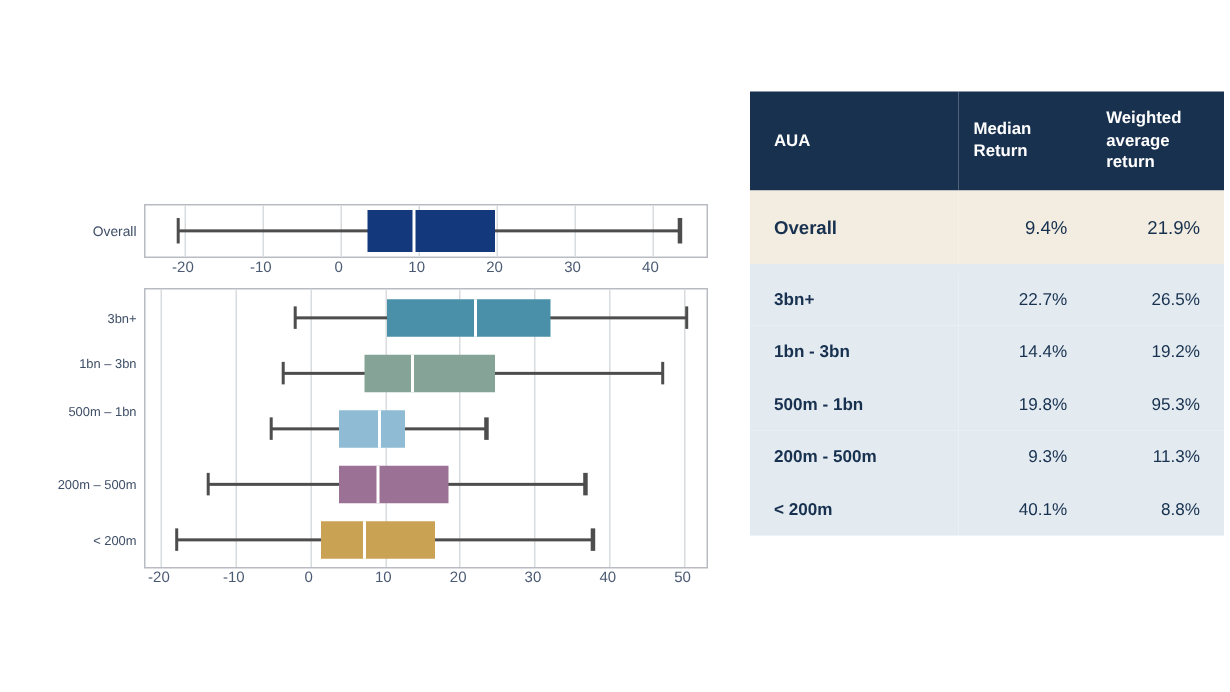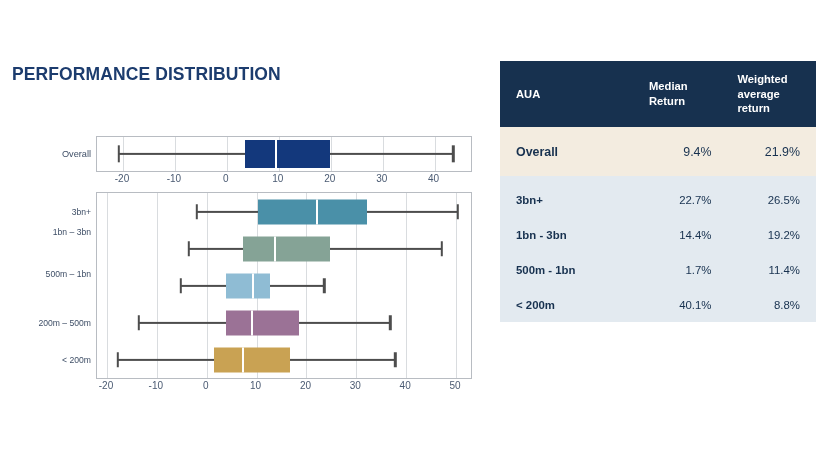--- a/index.html
+++ b/index.html
@@ -136,21 +136,20 @@
   #aua-table tbody tr.row-overall td { font-size: 12.4px; }
   #aua-table tbody tr.row-band    { background: #e3eaf0; }
   #aua-table tbody tr.spacer-row  { background: #e3eaf0; height: 6px; }
   .col-w-label { width: 44%; }
   .col-w-num   { width: 28%; }
 </style>
 </head>
 <body>
 
 <div id="slide-title">
-  <span class="ln">PERFORMANCE DISTRIBUTION</span>
 </div>
 
 <div class="chart-wrap" id="chart-overall">
   <div class="plot-area">
       <div class="gridline" style="left: 25.97px;"></div>
       <div class="gridline" style="left: 77.92px;"></div>
       <div class="gridline" style="left: 129.86px;"></div>
       <div class="gridline" style="left: 181.81px;"></div>
       <div class="gridline" style="left: 233.75px;"></div>
       <div class="gridline" style="left: 285.69px;"></div>
@@ -187,21 +186,21 @@
       <div class="gridline" style="left: 359.04px;"></div>
       <div class="bp-row" style="top: 0px;">
         <div class="row-label" style="top: 18.5px;">3bn+</div>
         <div class="whisker-line" style="left: 99.73px; width: 261.3px; top: 18.5px;"></div>
         <div class="whisker-cap" style="left: 99.73px; top: 18.5px; height: 15.5px;"></div>
         <div class="whisker-cap" style="left: 361.03px; top: 18.5px; height: 15.5px;"></div>
         <div class="bp-box" style="left: 160.57px; width: 109.71px; top: 18.5px; height: 25px; background-color: rgb(74, 144, 168);"></div>
         <div class="bp-median" style="left: 220.41px; top: 18.5px; height: 25px;"></div>
       </div>
       <div class="bp-row" style="top: 0px;">
-        <div class="row-label" style="top: 39px; margin-left: 39px;">1bn – 3bn</div>
+        <div class="row-label" style="top: 49px; margin-left: 39px;">1bn – 3bn</div>
         <div class="whisker-line" style="left: 91.75px; width: 253.32px; top: 55.5px;"></div>
         <div class="whisker-cap" style="left: 91.75px; top: 55.5px; height: 15.5px;"></div>
         <div class="whisker-cap" style="left: 345.08px; top: 55.5px; height: 15.5px;"></div>
         <div class="bp-box" style="left: 145.61px; width: 87.77px; top: 55.5px; height: 25px; background-color: rgb(133, 163, 150);"></div>
         <div class="bp-median" style="left: 177.53px; top: 55.5px; height: 25px;"></div>
       </div>
       <div class="bp-row" style="top: 0px;">
         <div class="row-label" style="top: 81px;">500m – 1bn</div>
         <div class="whisker-line" style="left: 83.78px; width: 143.62px; top: 92.5px;"></div>
         <div class="whisker-cap" style="left: 83.78px; top: 92.5px; height: 15.5px;"></div>
@@ -274,22 +273,27 @@
         <td class="col-num">22.7%</td>
         <td class="col-num">26.5%</td>
       </tr>
       <tr class="row-band">
         <td class="col-label">1bn - 3bn</td>
         <td class="col-num">14.4%</td>
         <td class="col-num">19.2%</td>
       </tr>
       <tr class="row-band">
         <td class="col-label">500m - 1bn</td>
-        <td class="col-num">1.7%</td>
-        <td class="col-num">11.4%</td>
+        <td class="col-num">19.8%</td>
+        <td class="col-num">95.3%</td>
+      </tr>
+      <tr class="row-band">
+        <td class="col-label">200m - 500m</td>
+        <td class="col-num">9.3%</td>
+        <td class="col-num">11.3%</td>
       </tr>
       <tr class="row-band">
         <td class="col-label">&lt; 200m</td>
         <td class="col-num">40.1%</td>
         <td class="col-num">8.8%</td>
       </tr>
     </tbody>
 </table>
 
 </body></html>

